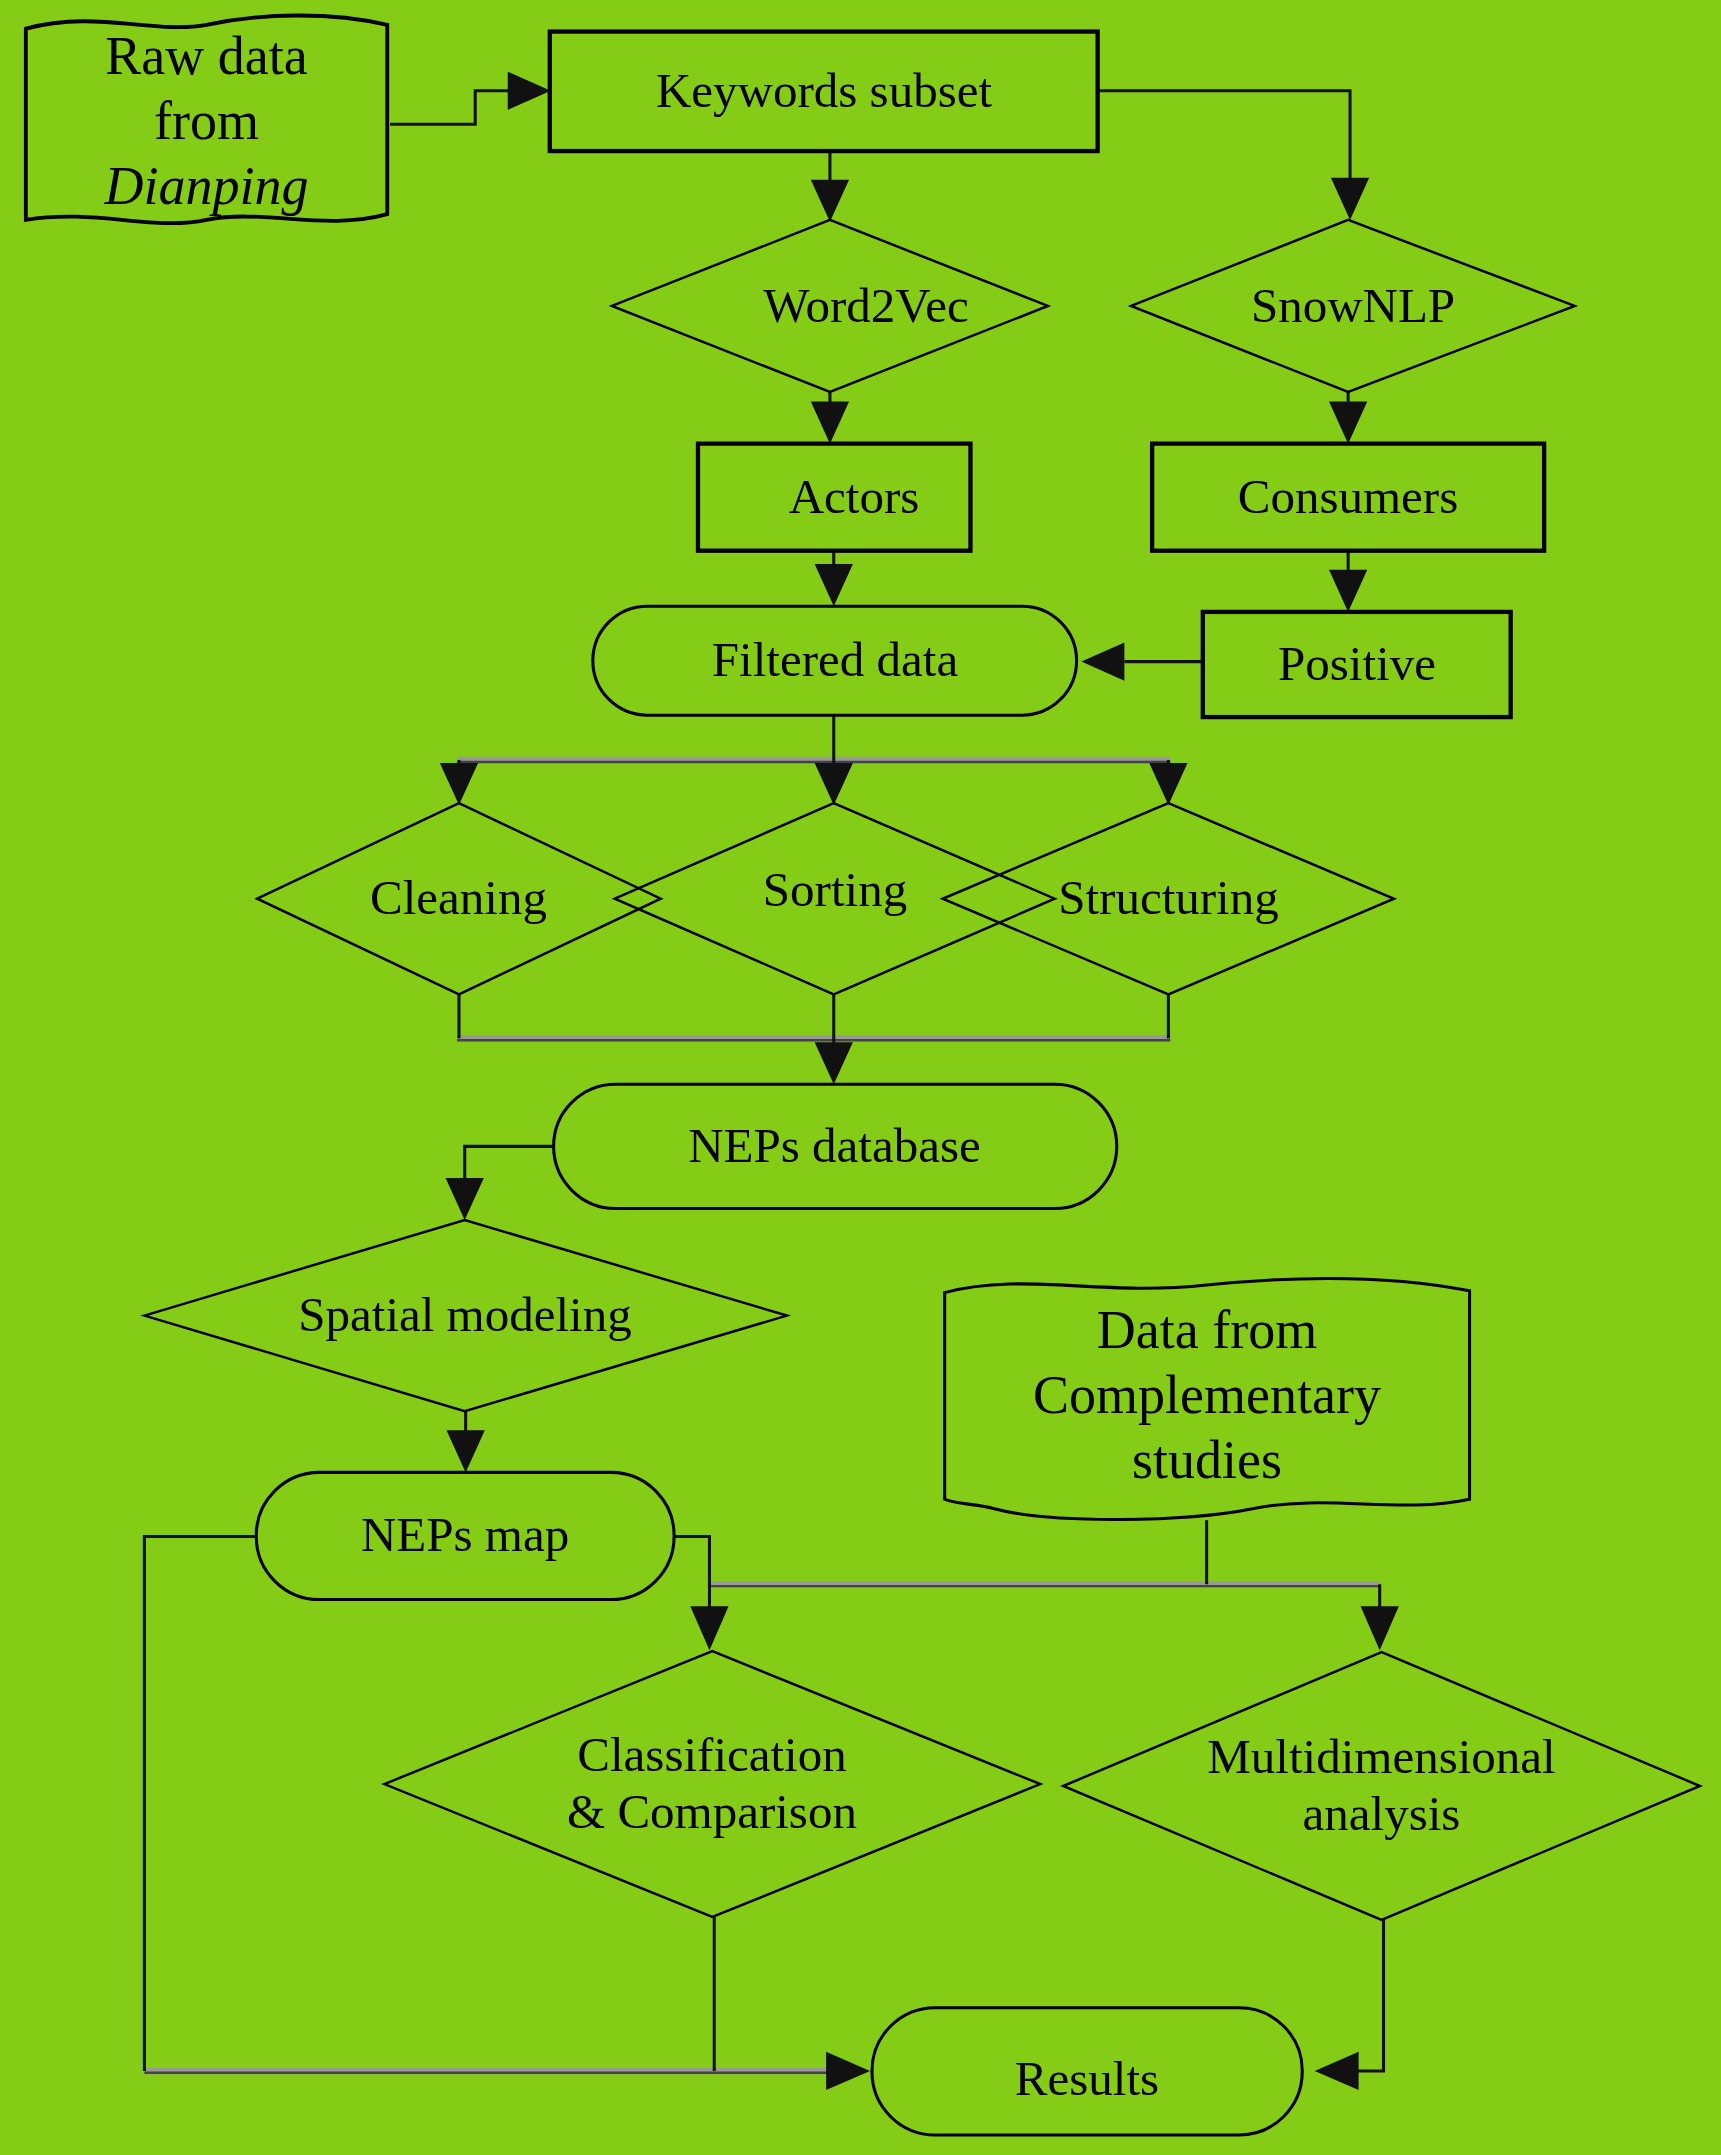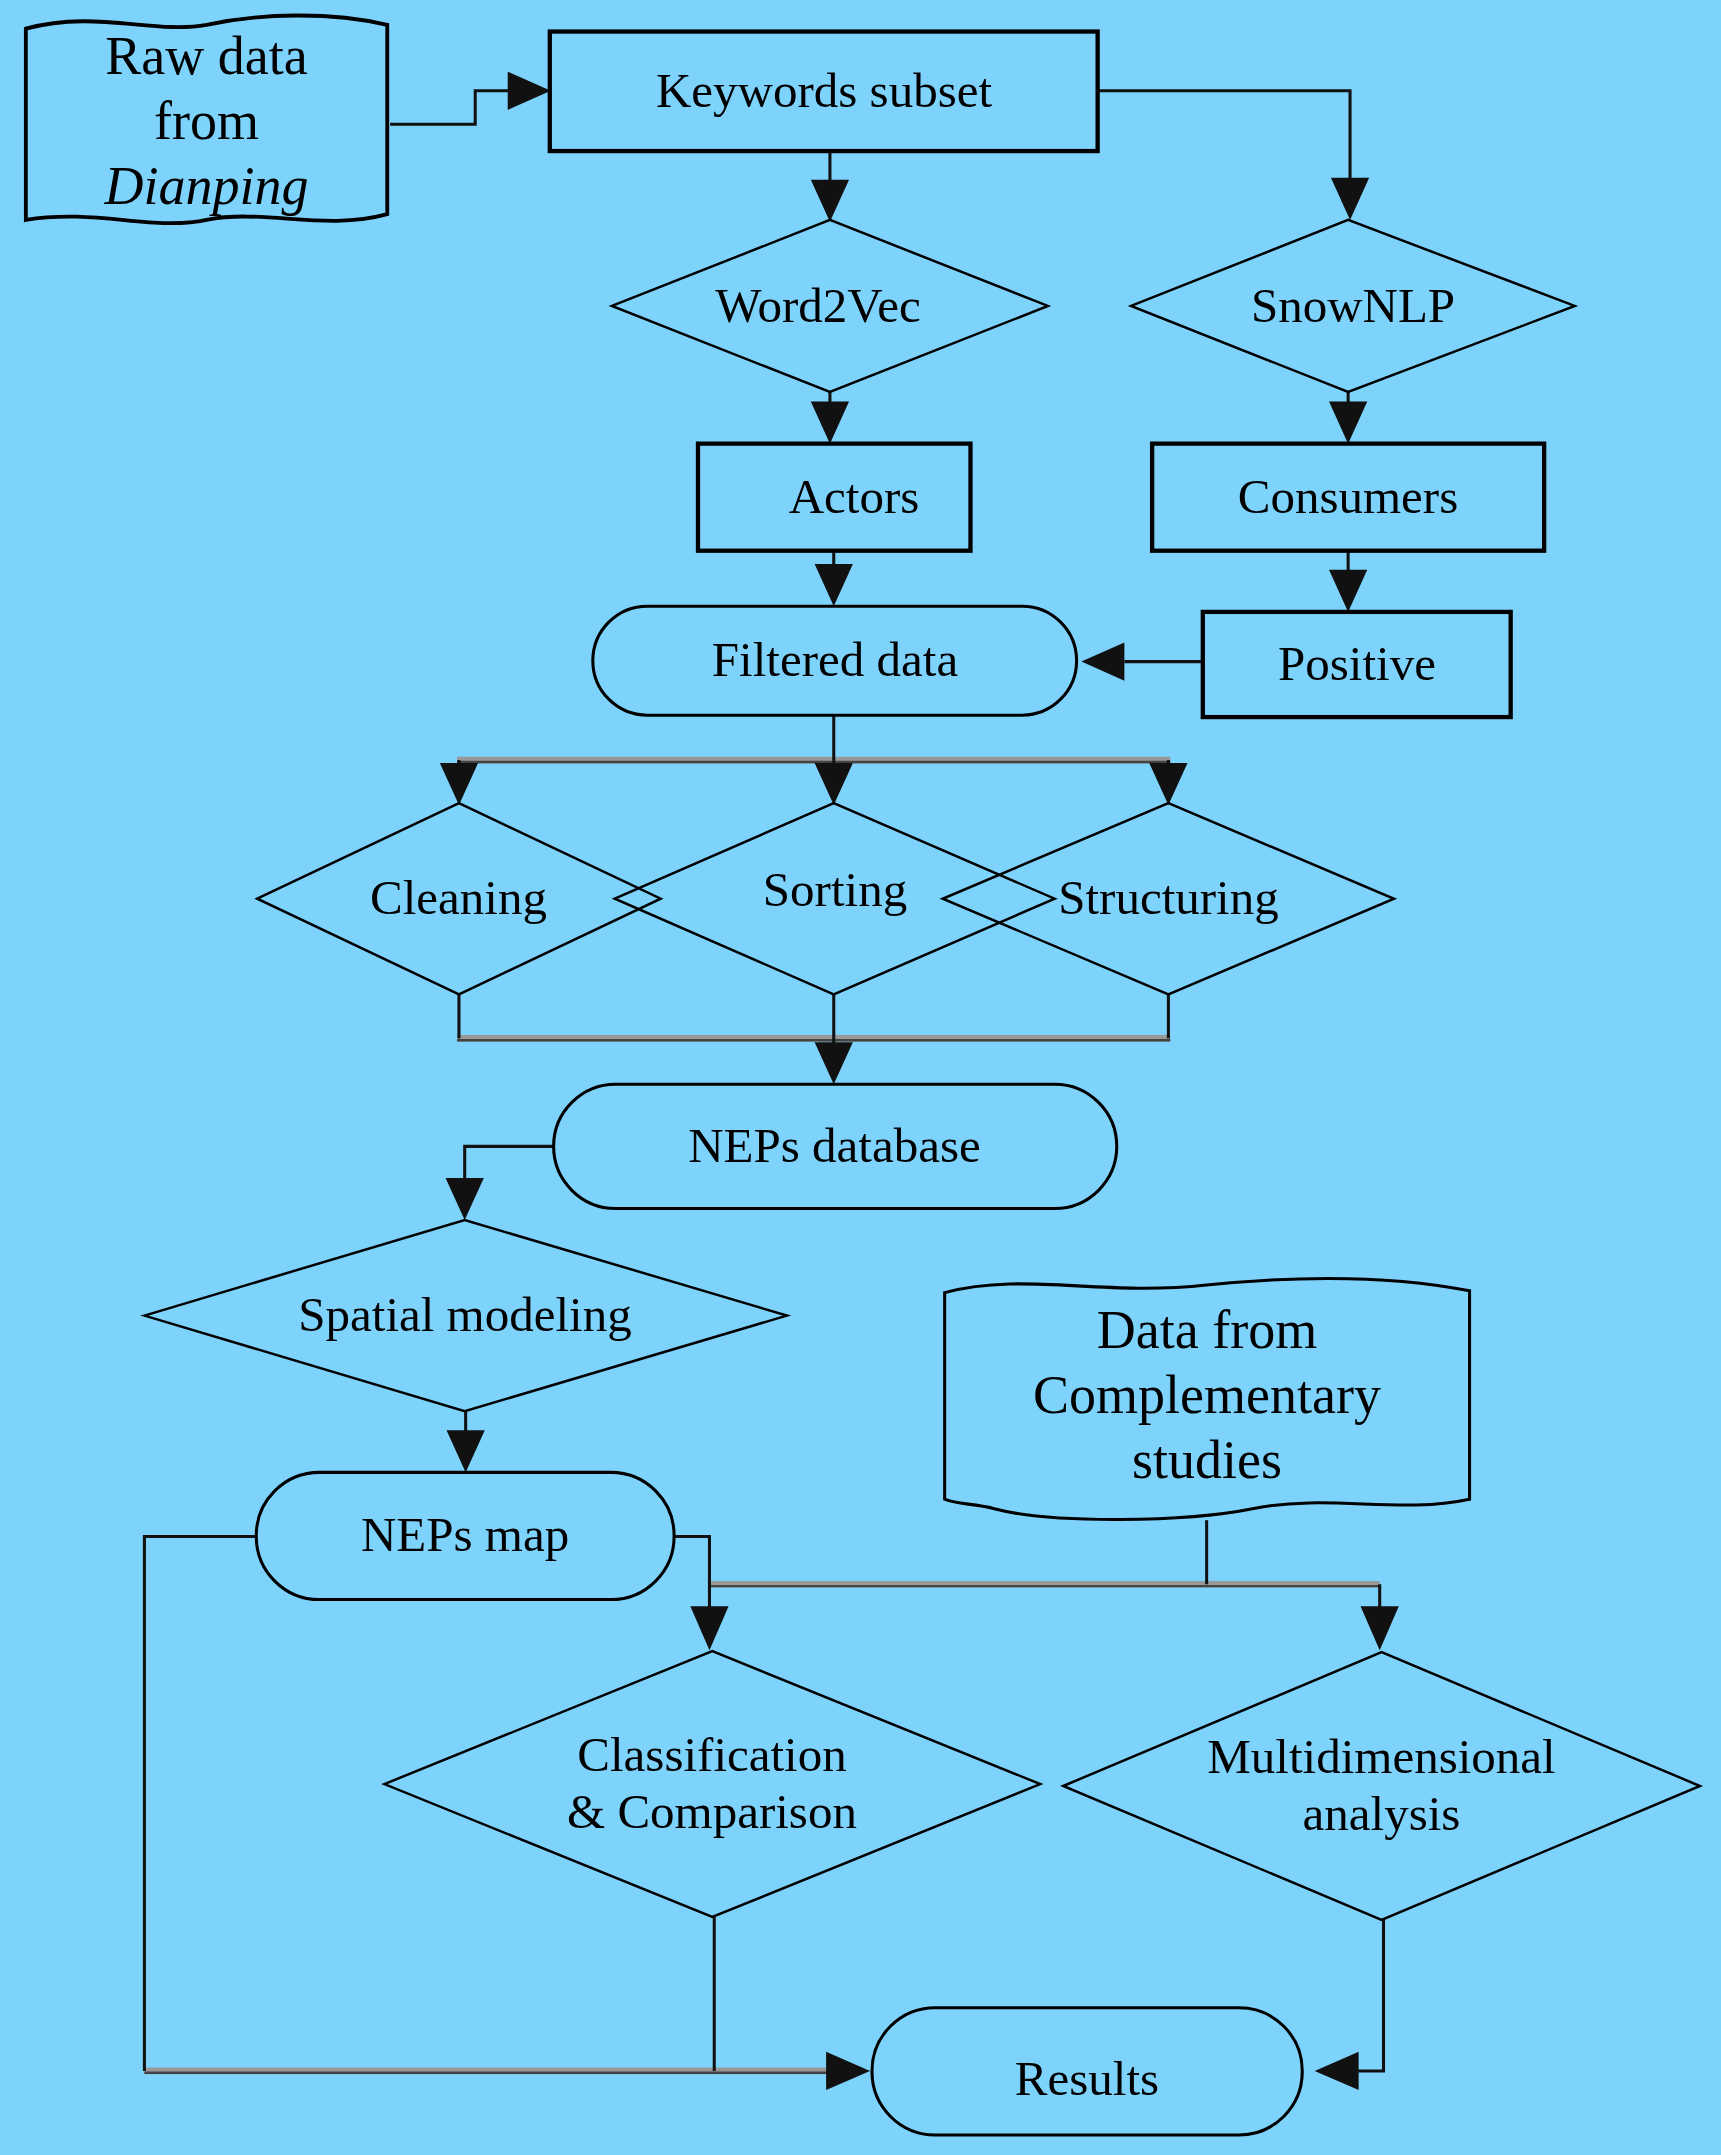--- a/index.html
+++ b/index.html
@@ -1,19 +1,19 @@
 <!DOCTYPE html>
 <html><head>
 <meta charset="utf-8">
 <style>
   html,body{margin:0;padding:0;background:#ffffff;}
   .canvas{
     position:relative;
     width:1722px;height:2156px;
-    background:#7dd3fc;
+    background:#84cc16;
     font-family:"Liberation Serif","DejaVu Serif",serif;
     overflow:hidden;
   }
   svg.layer{position:absolute;left:0;top:0;width:1722px;height:2156px;}
   .lbl{
     position:absolute;
     display:flex;align-items:center;justify-content:center;
     text-align:center;
     color:#000;
     font-size:49px;
@@ -178,21 +178,21 @@
   <div class="lbl flag-lbl" style="left:23px;top:13.4px;width:367px;height:216px;">
     <div class="stack">
       <span>Raw data</span>
       <span>from</span>
       <span class="it">Dianping</span>
     </div>
   </div>
 
   <div class="lbl" style="left:550px;top:32px;width:548px;height:119px;">Keywords subset</div>
 
-  <div class="lbl" style="left:600px;top:220px;width:436px;height:172px;text-align:right;">Word2Vec</div>
+  <div class="lbl" style="left:648px;top:220px;width:436px;height:172px;text-align:right;">Word2Vec</div>
 
   <div class="lbl" style="left:1131px;top:220px;width:444px;height:172px;">SnowNLP</div>
 
   <div class="lbl" style="left:718px;top:444px;width:272px;height:107px;">Actors</div>
 
   <div class="lbl" style="left:1152px;top:444px;width:392px;height:107px;">Consumers</div>
 
   <div class="lbl" style="left:593px;top:606px;width:484px;height:109px;">Filtered data</div>
 
   <div class="lbl" style="left:1203px;top:612px;width:308px;height:105px;">Positive</div>

